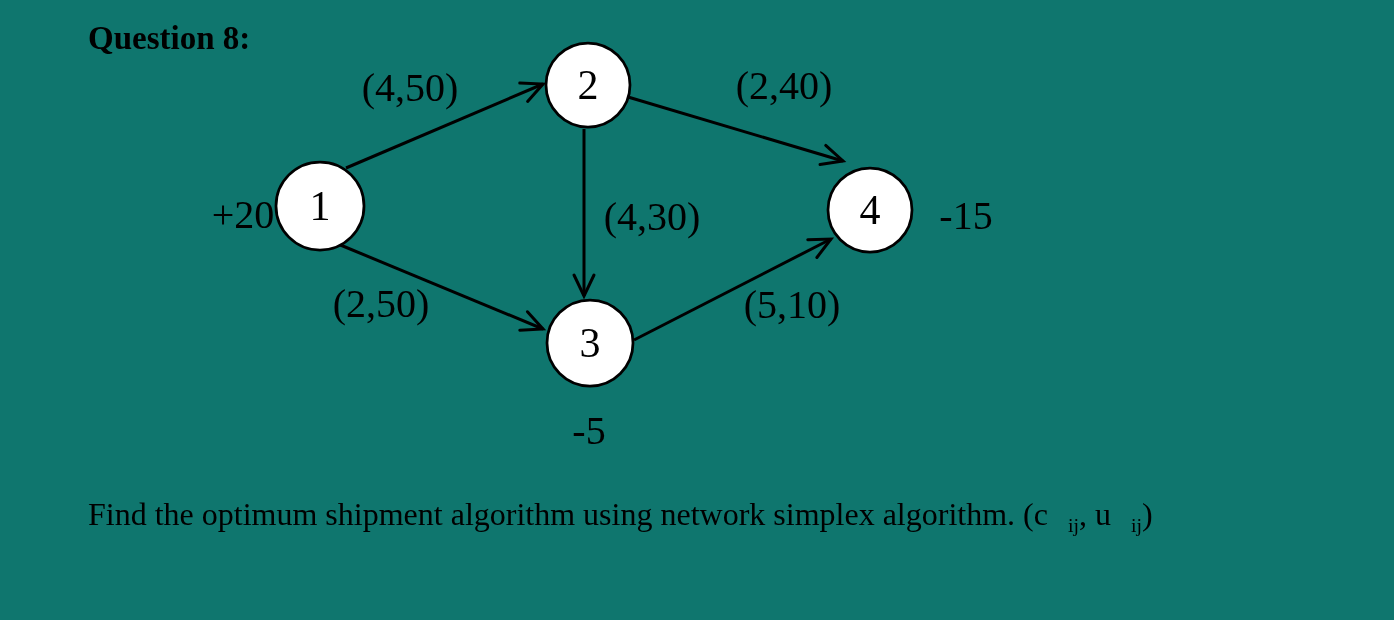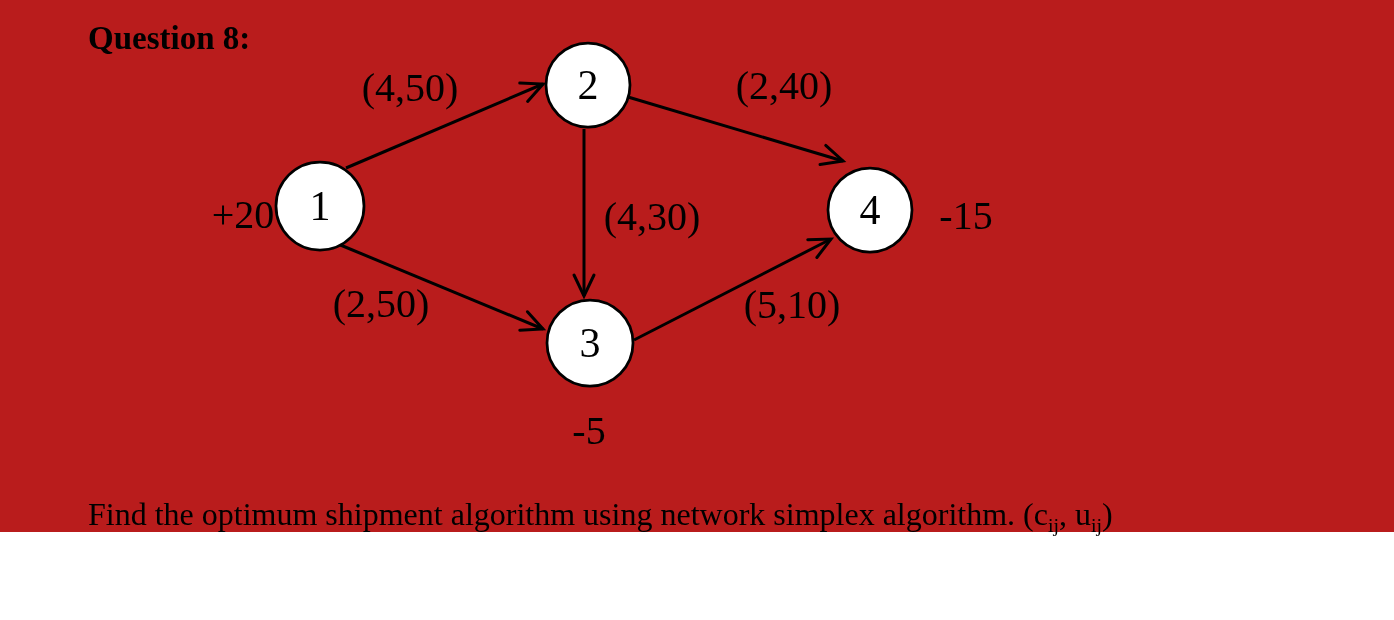--- a/index.html
+++ b/index.html
@@ -5,22 +5,22 @@
   * { margin: 0; padding: 0; box-sizing: border-box; }
   html, body {
     width: 1394px; height: 620px;
     background: #ffffff;
     font-family: "Liberation Serif", serif;
     color: #000000;
     overflow: hidden;
   }
   .page {
     position: relative;
-    width: 1394px; height: 532px;
-    background: #b91c1c;
+    width: 1394px; height: 620px;
+    background: #0f766e;
   }
   .title {
     position: absolute;
     left: 88px; top: 20px;
     font-size: 33px;
     font-weight: bold;
     white-space: nowrap;
   }
   .diagram-svg {
     position: absolute;
@@ -45,20 +45,21 @@
   .supply-label { font-size: 40px; text-anchor: middle; }
   .instruction {
     position: absolute;
     left: 88px; top: 496px;
     font-size: 32px;
     white-space: nowrap;
   }
   .instruction sub {
     font-size: 0.62em;
     line-height: 0;
+    margin-left: 20px;
   }
 </style>
 </head>
 <body>
 
 <div class="page">
 
   <div class="title">Question 8:</div>
 
   <svg class="diagram-svg" width="1394" height="480" viewBox="0 0 1394 480">

